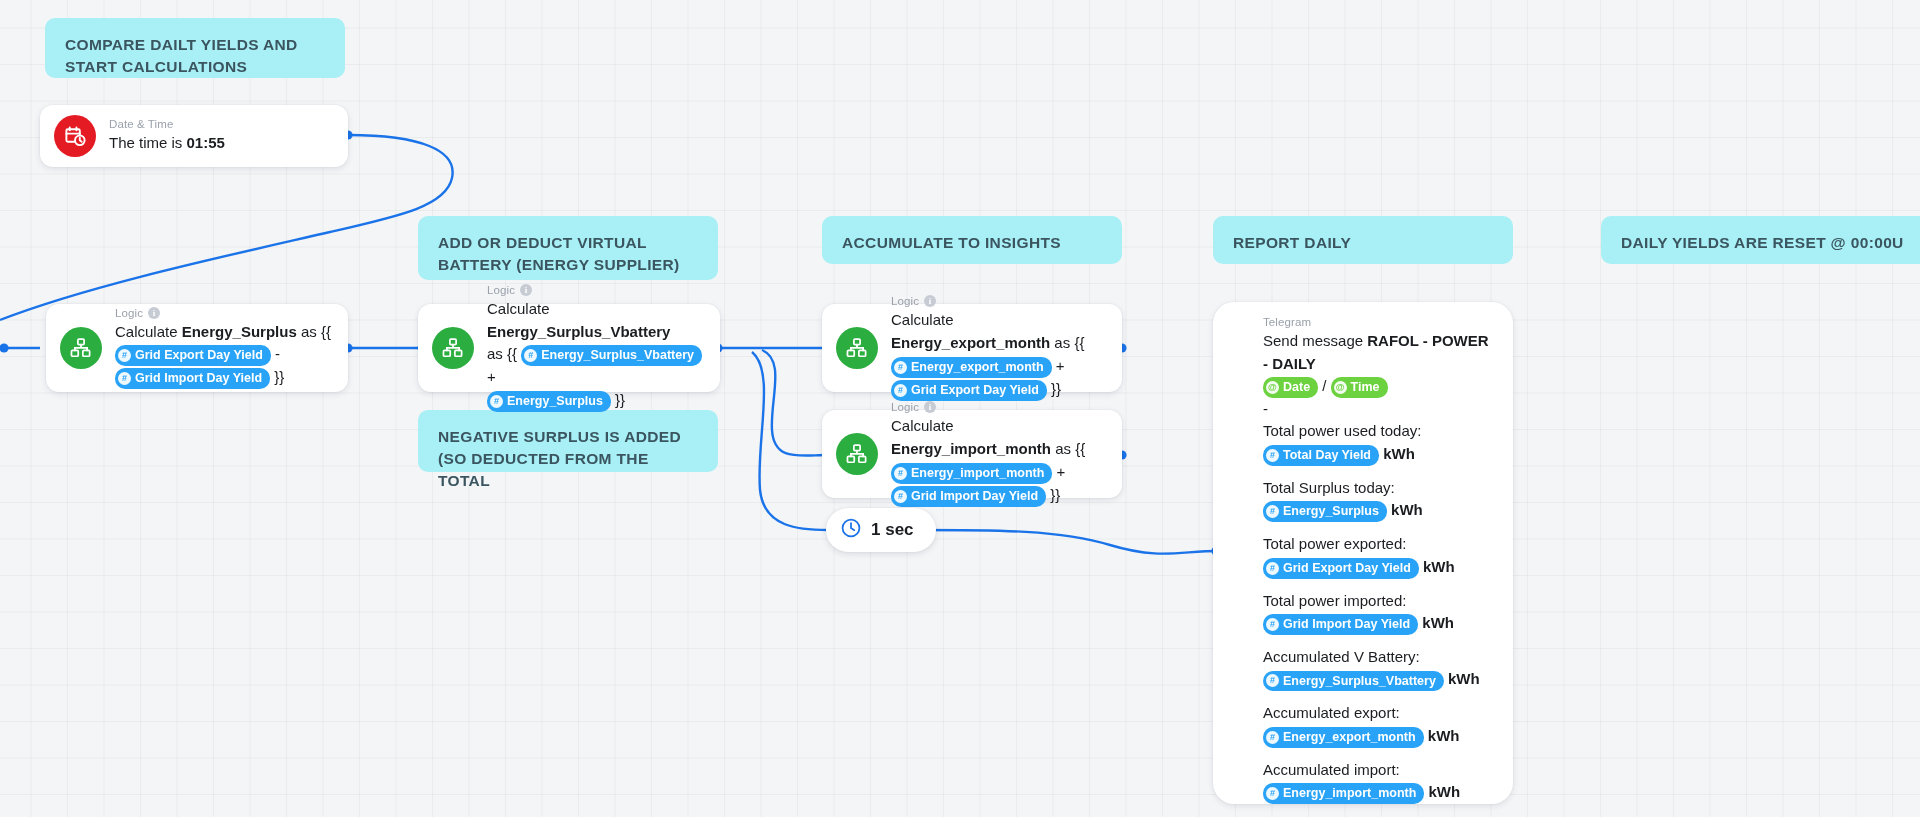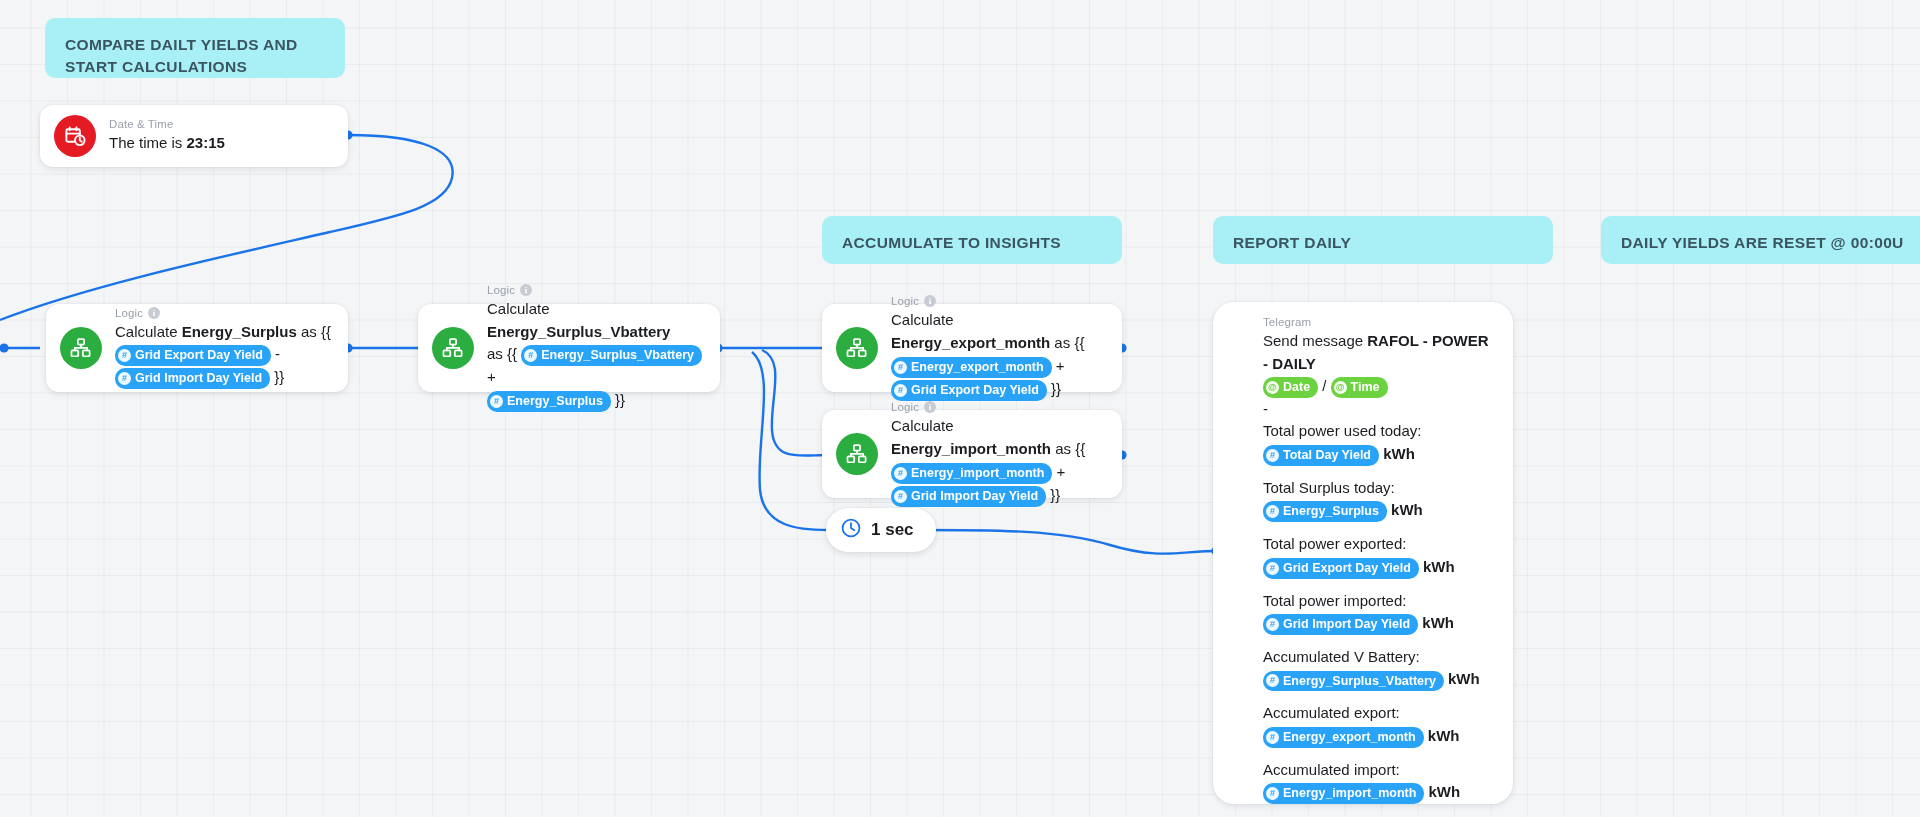--- a/index.html
+++ b/index.html
@@ -199,27 +199,33 @@
       <circle cx="832" cy="530" r="4.6"></circle>
       <circle cx="913" cy="530" r="4.6"></circle>
       <circle cx="1216" cy="551" r="4.6"></circle>
     </g>
   </svg>
 
   <div class="banner" style="left:45px; top:18px; width:300px; height:60px;">
     <span>COMPARE DAILT YIELDS AND START CALCULATIONS</span>
   </div>
 
-
+  <div class="banner" style="left:418px; top:216px; width:300px; height:64px;">
+    <span>ADD OR DEDUCT VIRTUAL BATTERY (ENERGY SUPPLIER)</span>
+  </div>
+
+  <div class="banner" style="left:418px; top:410px; width:300px; height:62px;">
+    <span>NEGATIVE SURPLUS IS ADDED (SO DEDUCTED FROM THE TOTAL</span>
+  </div>
 
   <div class="banner" style="left:822px; top:216px; width:300px; height:48px;">
     <span>ACCUMULATE TO INSIGHTS</span>
   </div>
 
-  <div class="banner" style="left:1213px; top:216px; width:340px; height:48px;">
+  <div class="banner" style="left:1213px; top:216px; width:300px; height:48px;">
     <span>REPORT DAILY</span>
   </div>
 
   <div class="banner" style="left:1601px; top:216px; width:344px; height:48px;">
     <span>DAILY YIELDS ARE RESET @ 00:00U</span>
   </div>
 
   <div class="card" style="left:40px; top:105px; width:308px; height:62px;">
     <div class="card-badge badge-red">
       <svg width="23" height="23" viewBox="0 0 24 24" fill="none" stroke="#ffffff" stroke-width="2" stroke-linecap="round">
@@ -227,21 +233,21 @@
         <path d="M6 2.6v3M13 2.6v3M2.5 9h14"></path>
         <circle cx="16.5" cy="16" r="5" fill="#e51b23"></circle>
         <path d="M16.5 13.2V16l2 1.4"></path>
       </svg>
     </div>
     <div class="card-body">
       <div class="kind">
         <span>Date &amp; Time</span>
       </div>
       <div class="title">
-        <span>The time is </span><b>23:15</b>
+        <span>The time is </span><b>01:55</b>
       </div>
     </div>
   </div>
 
   <div class="card" style="left:46px; top:304px; width:302px; height:88px;">
     <div class="card-badge badge-green">
       <svg width="22" height="22" viewBox="0 0 24 24" fill="none" stroke="#ffffff" stroke-width="1.9">
         <rect x="8.6" y="2.4" width="6.8" height="6" rx="1.2"></rect>
         <rect x="1.6" y="14.6" width="7.4" height="6.4" rx="1.2"></rect>
         <rect x="14" y="14.6" width="7.4" height="6.4" rx="1.2"></rect>

